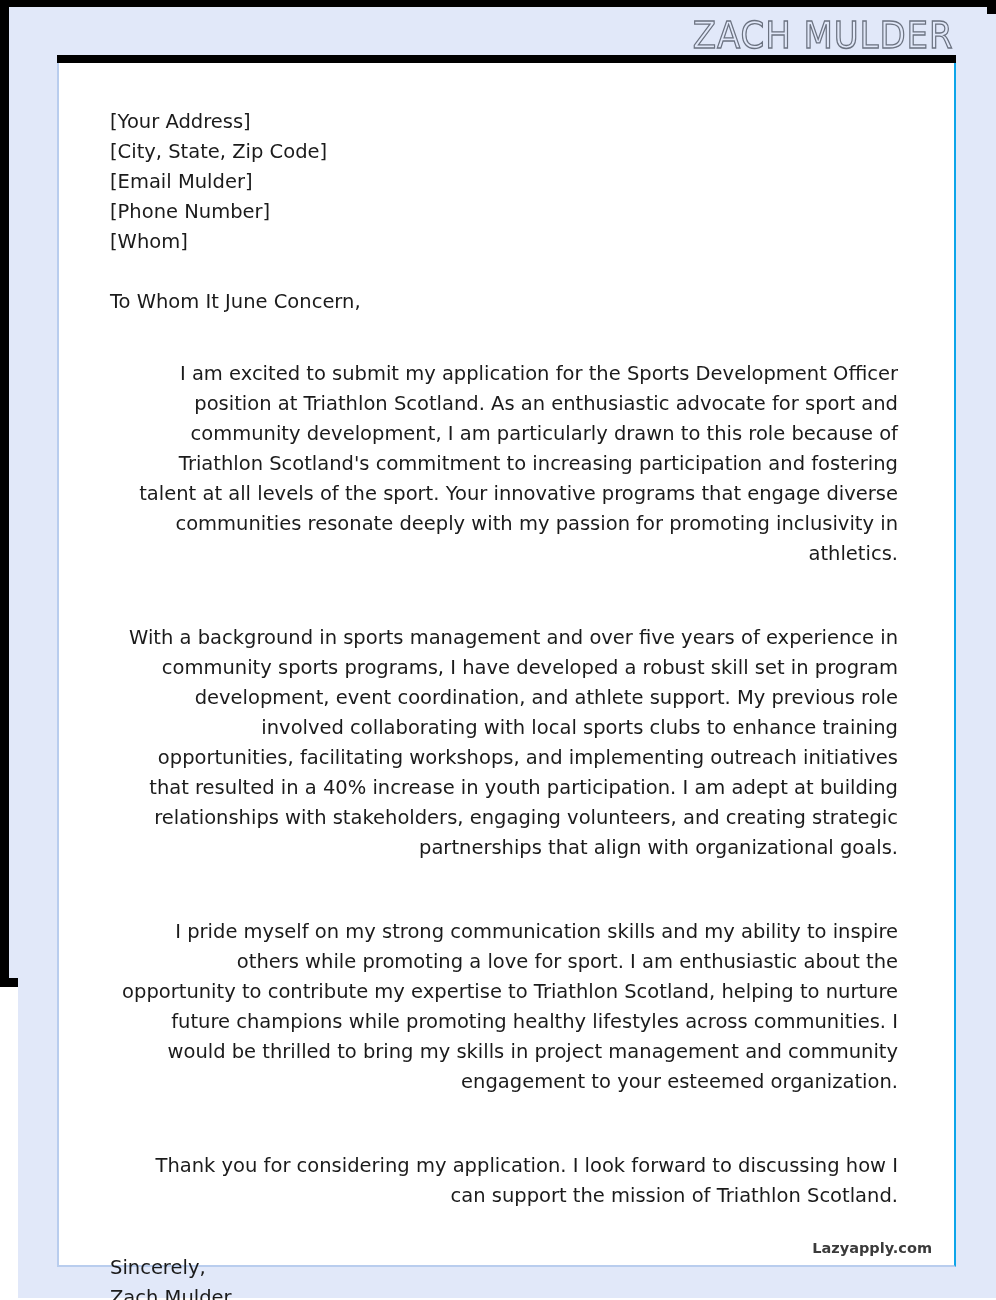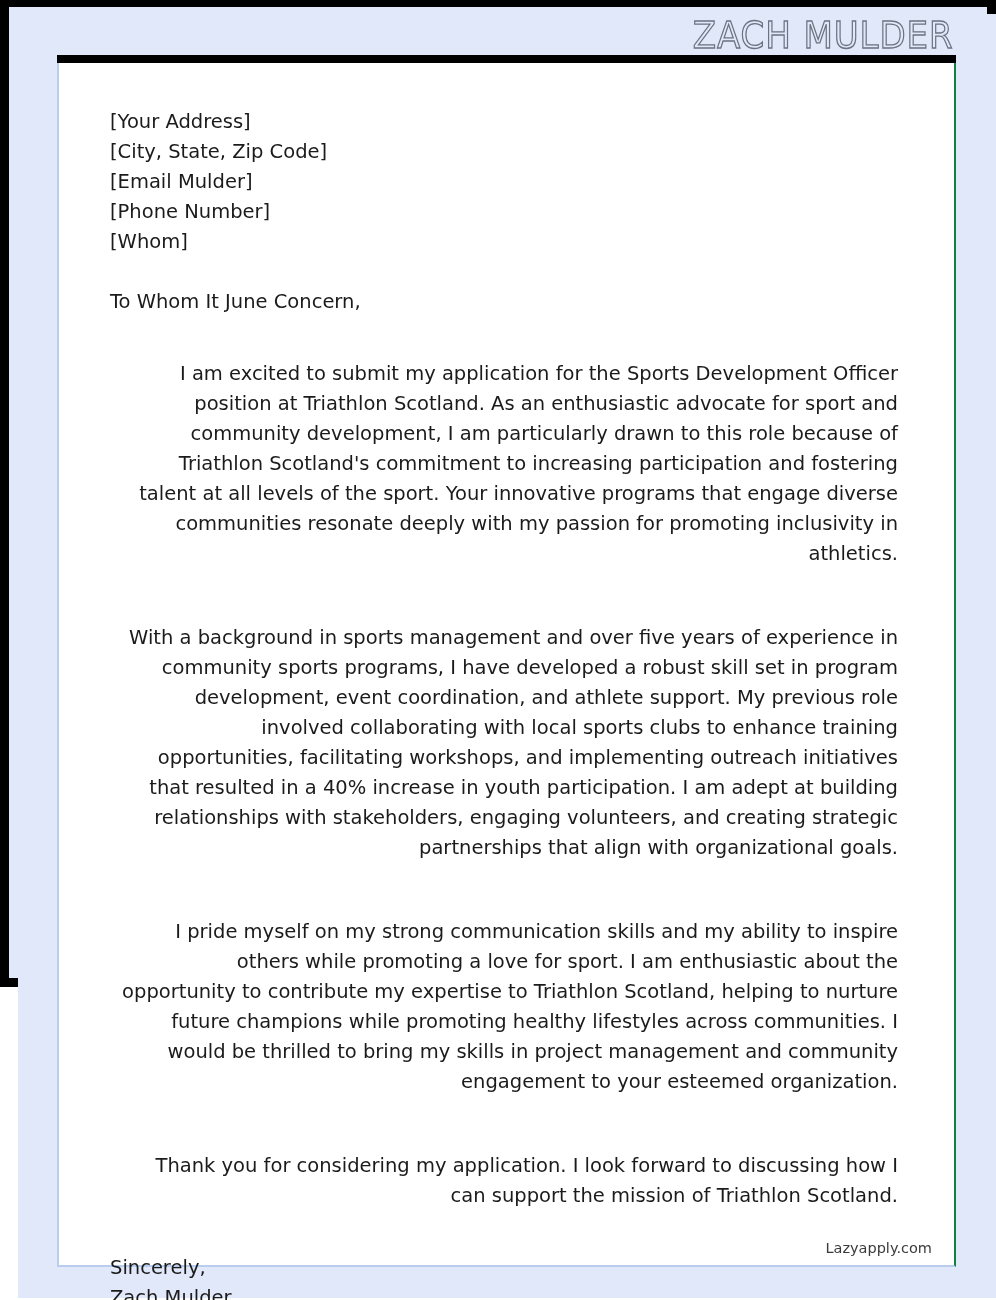--- a/index.html
+++ b/index.html
@@ -79,21 +79,21 @@
   
   .letter-sheet {
     position: absolute;
     left: 48px;
     top: 56px;
     width: 899px;
     height: 1204px;
     box-sizing: border-box;
     background: #ffffff;
     border-left: 2px solid #b9cdee;
-    border-right: 2px solid #15803d;
+    border-right: 2px solid #0ea5e9;
     border-bottom: 2px solid #b9cdee;
   }
 
   .letter-body {
     position: absolute;
     left: 51px;
     top: 44px;
     width: 800px;
   }
 
@@ -125,20 +125,21 @@
     margin: 0;
   }
 
   .footer-mark {
     position: absolute;
     right: 22px;
     bottom: 8px;
     font-size: 14.5px;
     line-height: 18px;
     color: #3b3b3b;
+    font-weight: bold;
   }
 </style>
 </head>
 <body>
 
 <div class="page-frame">
   <div class="page-bg"></div>
 
   <div class="header-band">
     <div class="header-name">ZACH MULDER</div>

